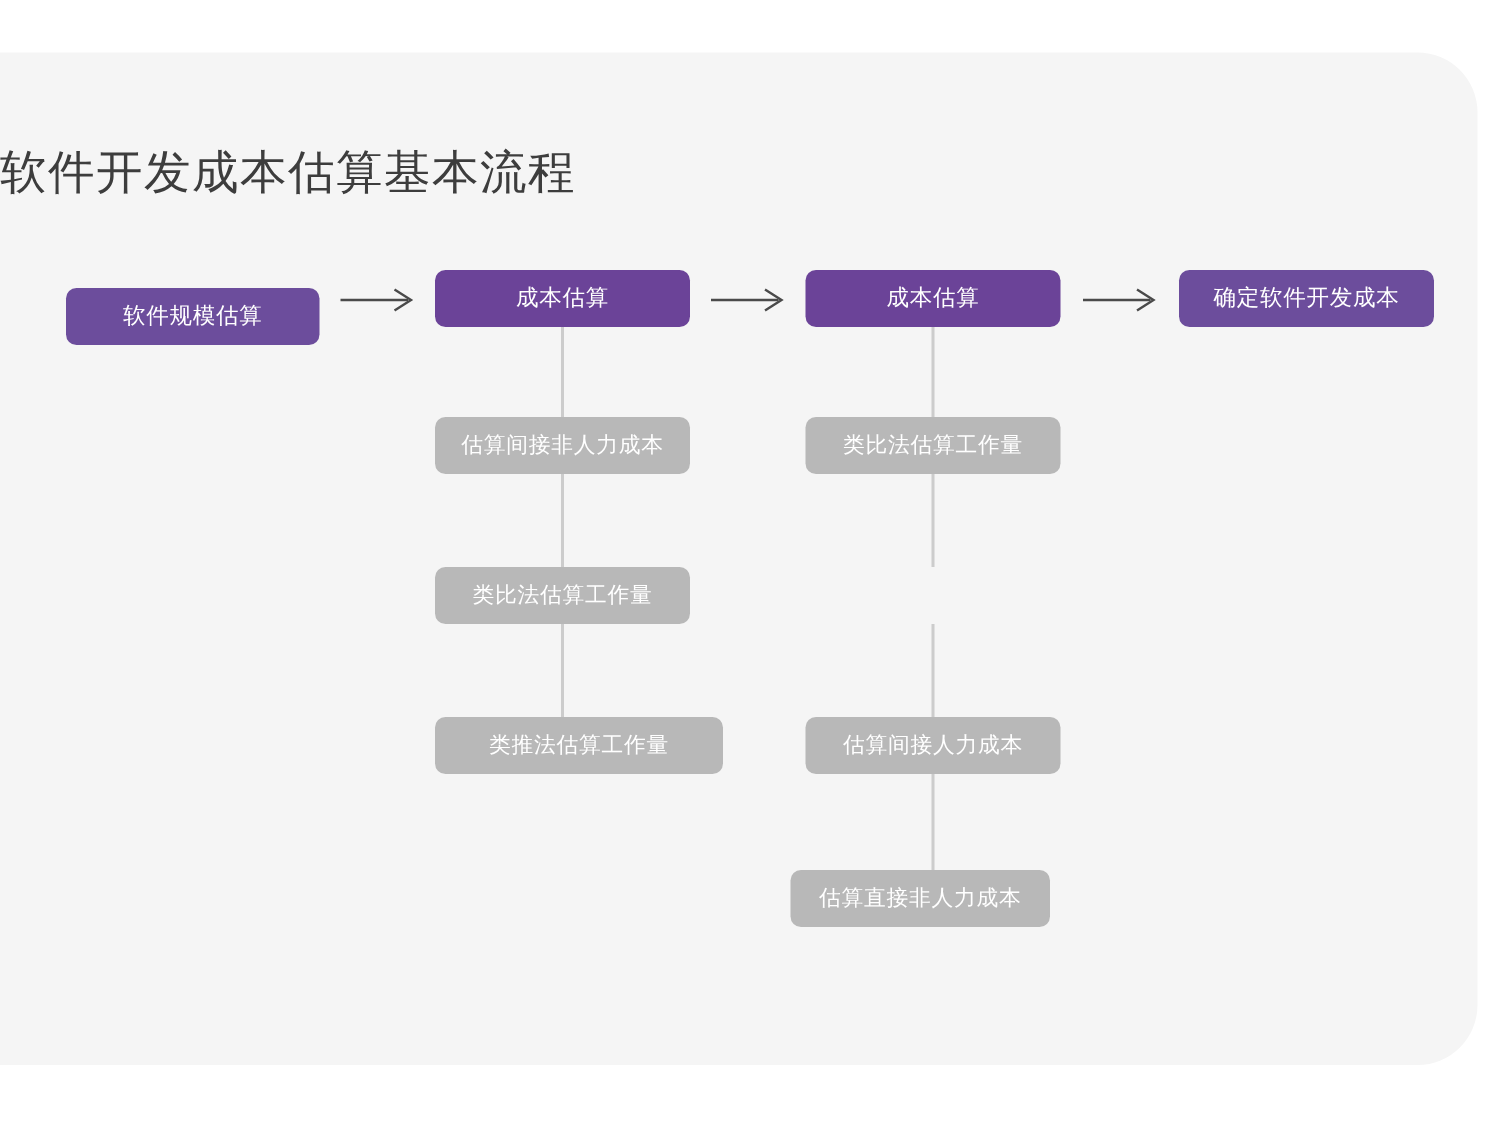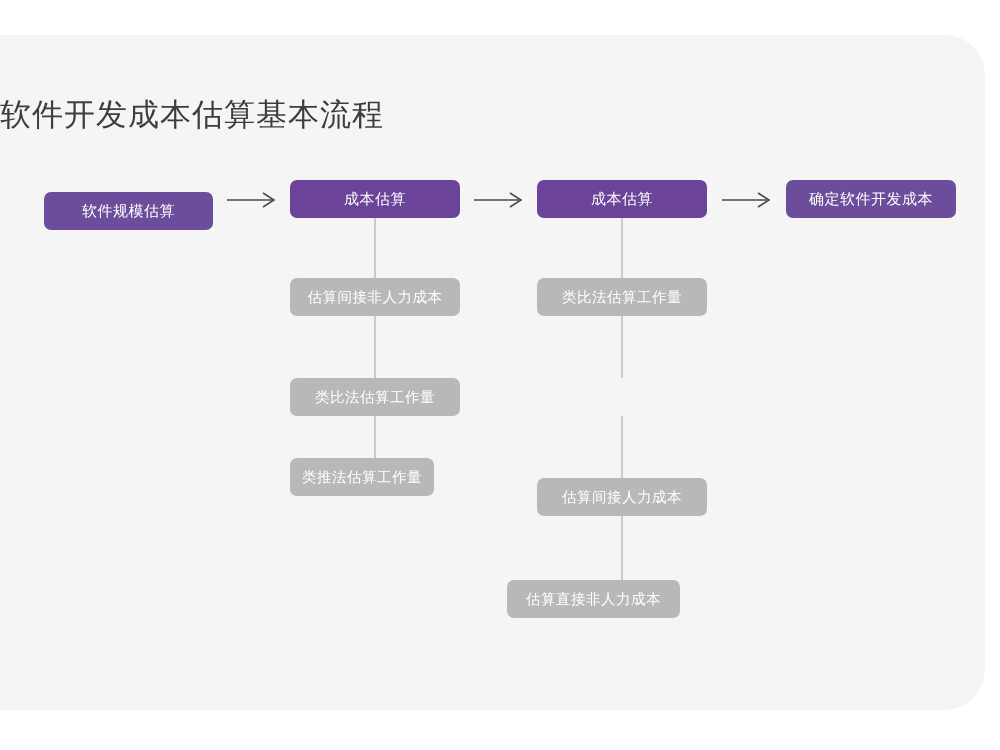--- a/index.html
+++ b/index.html
@@ -126,30 +126,30 @@
   <div class="vline" style="left:374px; top:218px; height:60px;"></div>
 
   <div class="node sub" style="left:290px; top:278px; width:170px;">估算间接非人力成本</div>
 
   <div class="vline" style="left:374px; top:316px; height:62px;"></div>
 
   <div class="node sub" style="left:290px; top:378px; width:170px;">类比法估算工作量</div>
 
   <div class="vline" style="left:374px; top:416px; height:62px;"></div>
 
-  <div class="node sub" style="left:290px; top:458px; width:144px;">类推法估算工作量</div>
+  <div class="node sub" style="left:290px; top:478px; width:192px;">类推法估算工作量</div>
 
   <div class="vline" style="left:621px; top:218px; height:60px;"></div>
 
   <div class="node sub" style="left:537px; top:278px; width:170px;">类比法估算工作量</div>
 
   <div class="vline" style="left:621px; top:316px; height:62px;"></div>
 
 
   <div class="vline" style="left:621px; top:416px; height:62px;"></div>
 
   <div class="node sub" style="left:537px; top:478px; width:170px;">估算间接人力成本</div>
 
   <div class="vline" style="left:621px; top:516px; height:64px;"></div>
 
-  <div class="node sub" style="left:507px; top:580px; width:173px;">估算直接非人力成本</div>
+  <div class="node sub" style="left:527px; top:580px; width:173px;">估算直接非人力成本</div>
 
 </div>
 
 </body></html>

